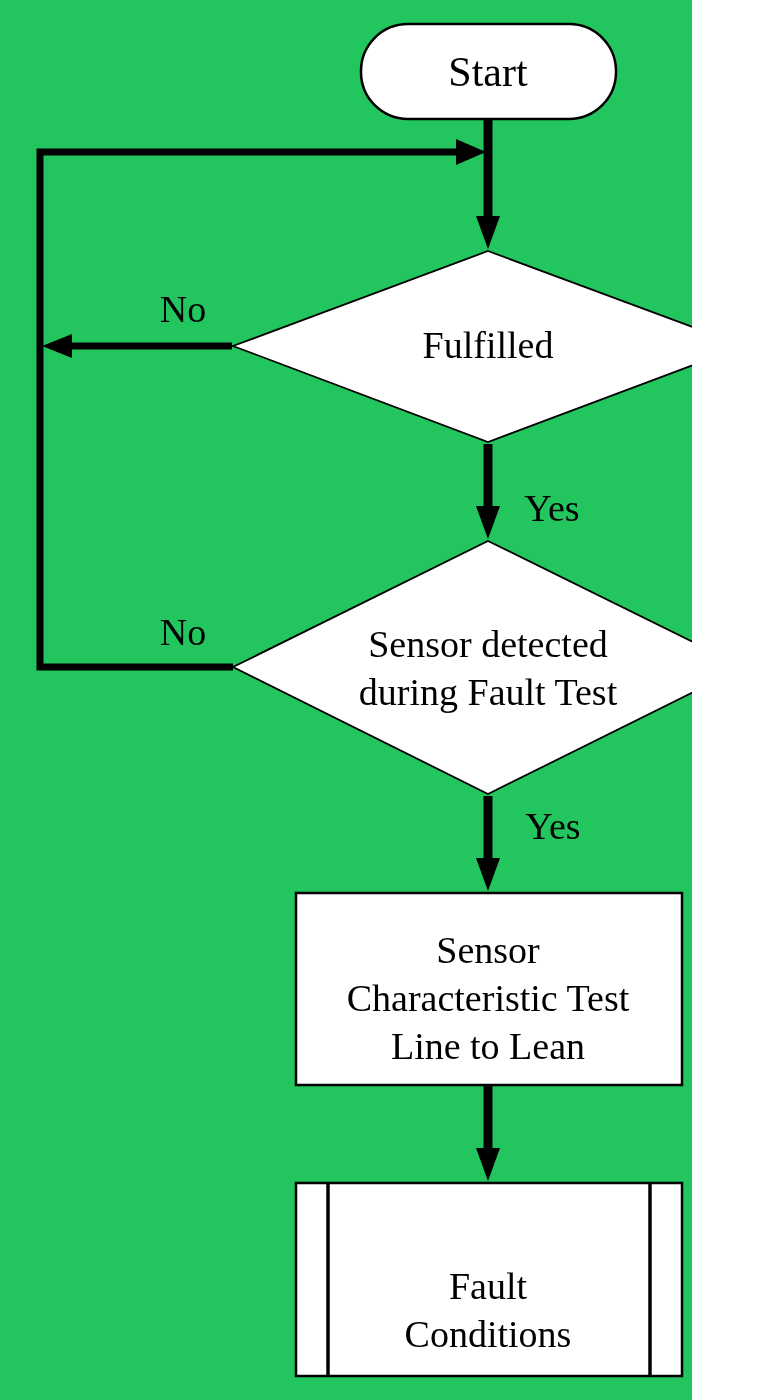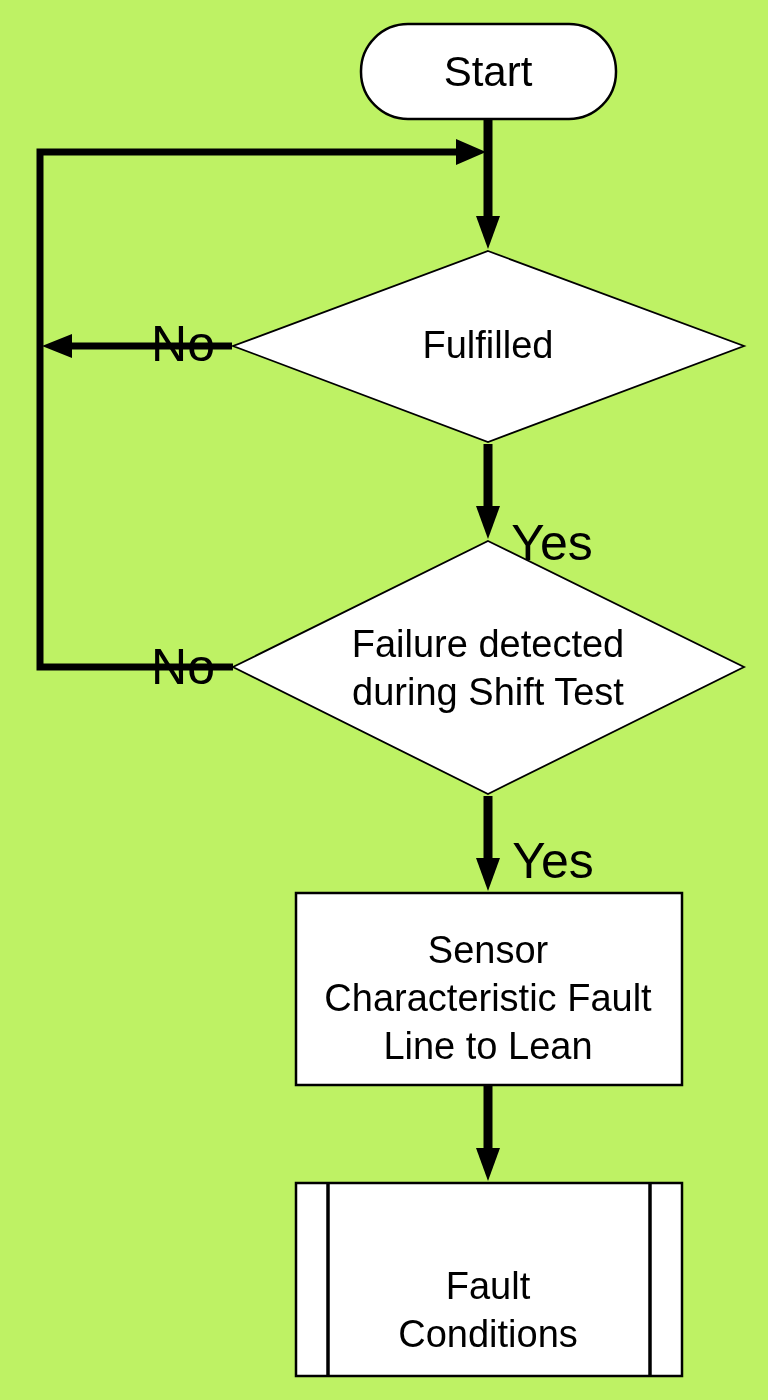--- a/index.html
+++ b/index.html
@@ -2,24 +2,24 @@
 <html><head>
 <meta charset="utf-8">
 <style>
   html, body {
     margin: 0;
     padding: 0;
     background: #ffffff;
   }
   .canvas {
     position: relative;
-    width: 768px;
+    width: 692px;
     height: 1400px;
-    background: #bef264;
-    font-family: Liberation Sans, sans-serif;
+    background: #22c55e;
+    font-family: Liberation Serif, serif;
     color: #000000;
     overflow: hidden;
   }
   .canvas svg {
     position: absolute;
     top: 0;
     left: 0;
   }
   .node-label {
     position: absolute;
@@ -30,25 +30,24 @@
     white-space: nowrap;
     color: #000000;
   }
   .node-label.start {
     font-size: 42px;
     line-height: 42px;
   }
   .edge-label {
     position: absolute;
     transform: translate(-50%, -50%);
-    font-size: 50px;
+    font-size: 38px;
     line-height: 42px;
     white-space: nowrap;
     color: #000000;
-    margin-top: 35px;
   }
 </style>
 </head>
 <body>
 
 <div class="canvas">
 
   <svg width="768" height="1400" viewBox="0 0 768 1400">
 
     <polyline points="233,667 40,667 40,152 458,152" fill="none" stroke="#000000" stroke-width="7"></polyline>
@@ -84,27 +83,27 @@
 
   <div class="node-label start" style="left:488px; top:72px;">
     <div>Start</div>
   </div>
 
   <div class="node-label" style="left:488px; top:345px;">
     <div>Fulfilled</div>
   </div>
 
   <div class="node-label" style="left:488px; top:668px;">
-    <div>Failure detected</div>
-    <div>during Shift Test</div>
+    <div>Sensor detected</div>
+    <div>during Fault Test</div>
   </div>
 
   <div class="node-label" style="left:488px; top:989px;margin-top:9px;">
     <div>Sensor</div>
-    <div>Characteristic Fault</div>
+    <div>Characteristic Test</div>
     <div>Line to Lean</div>
   </div>
 
   <div class="node-label" style="left:488px; top:1278px;margin-top:32px;">
     <div>Fault</div>
     <div>Conditions</div>
   </div>
 
   <div class="edge-label" style="left:183px; top:309px;">No</div>
 

